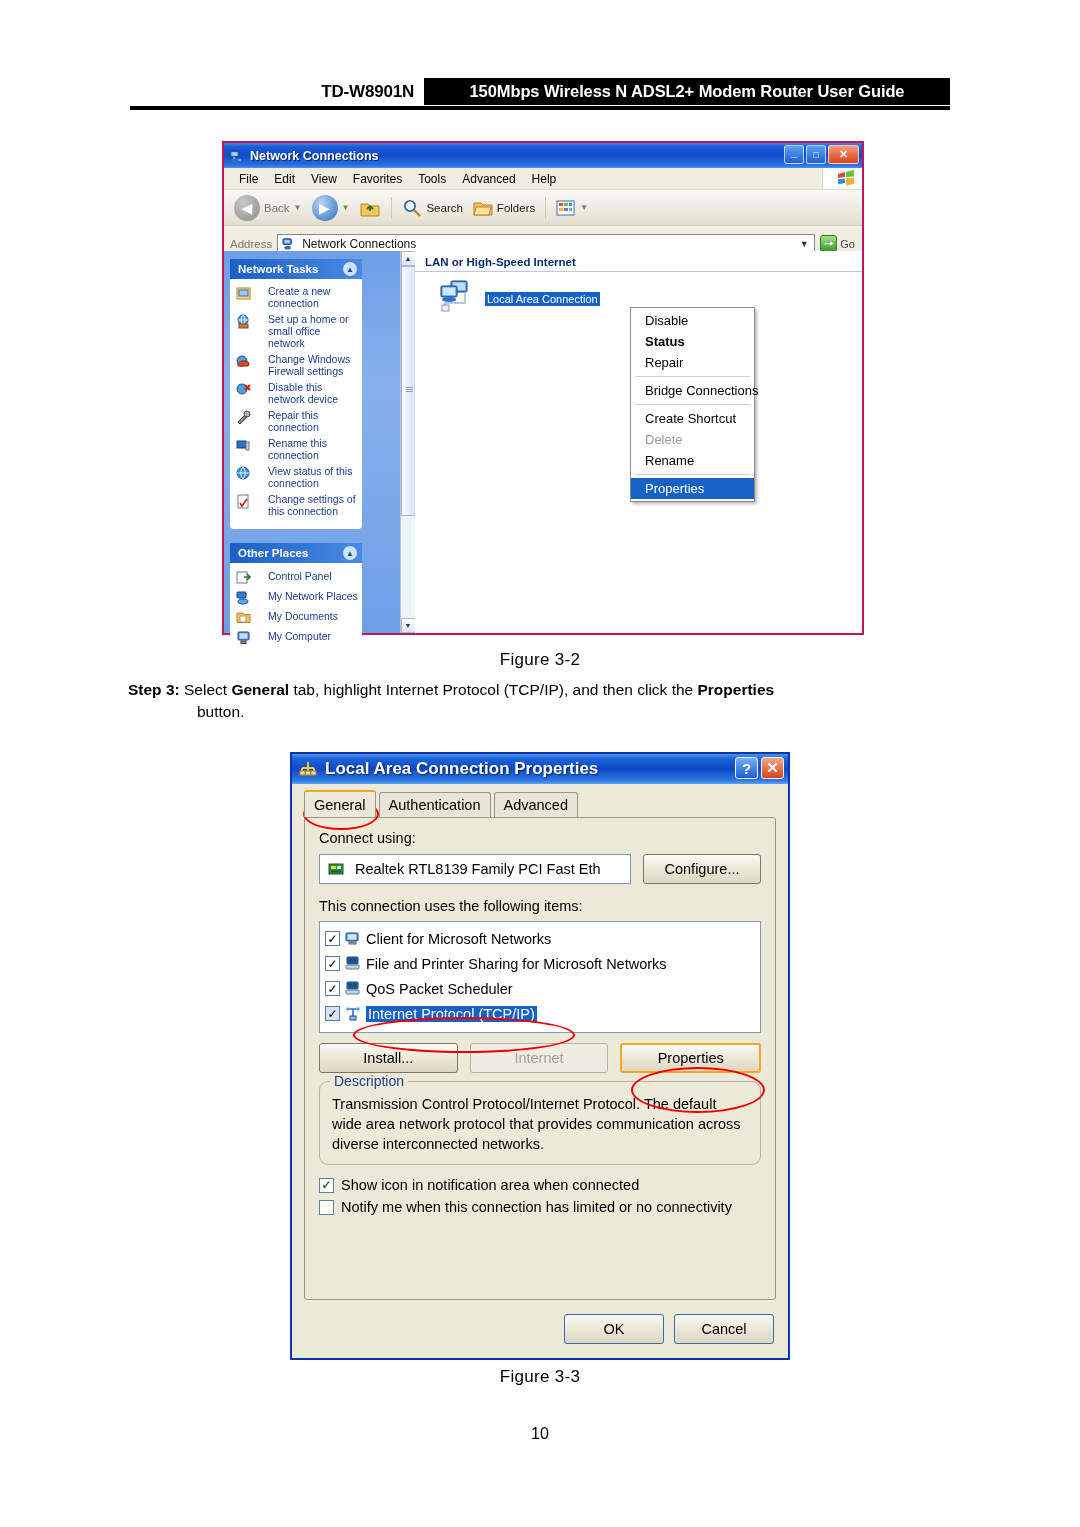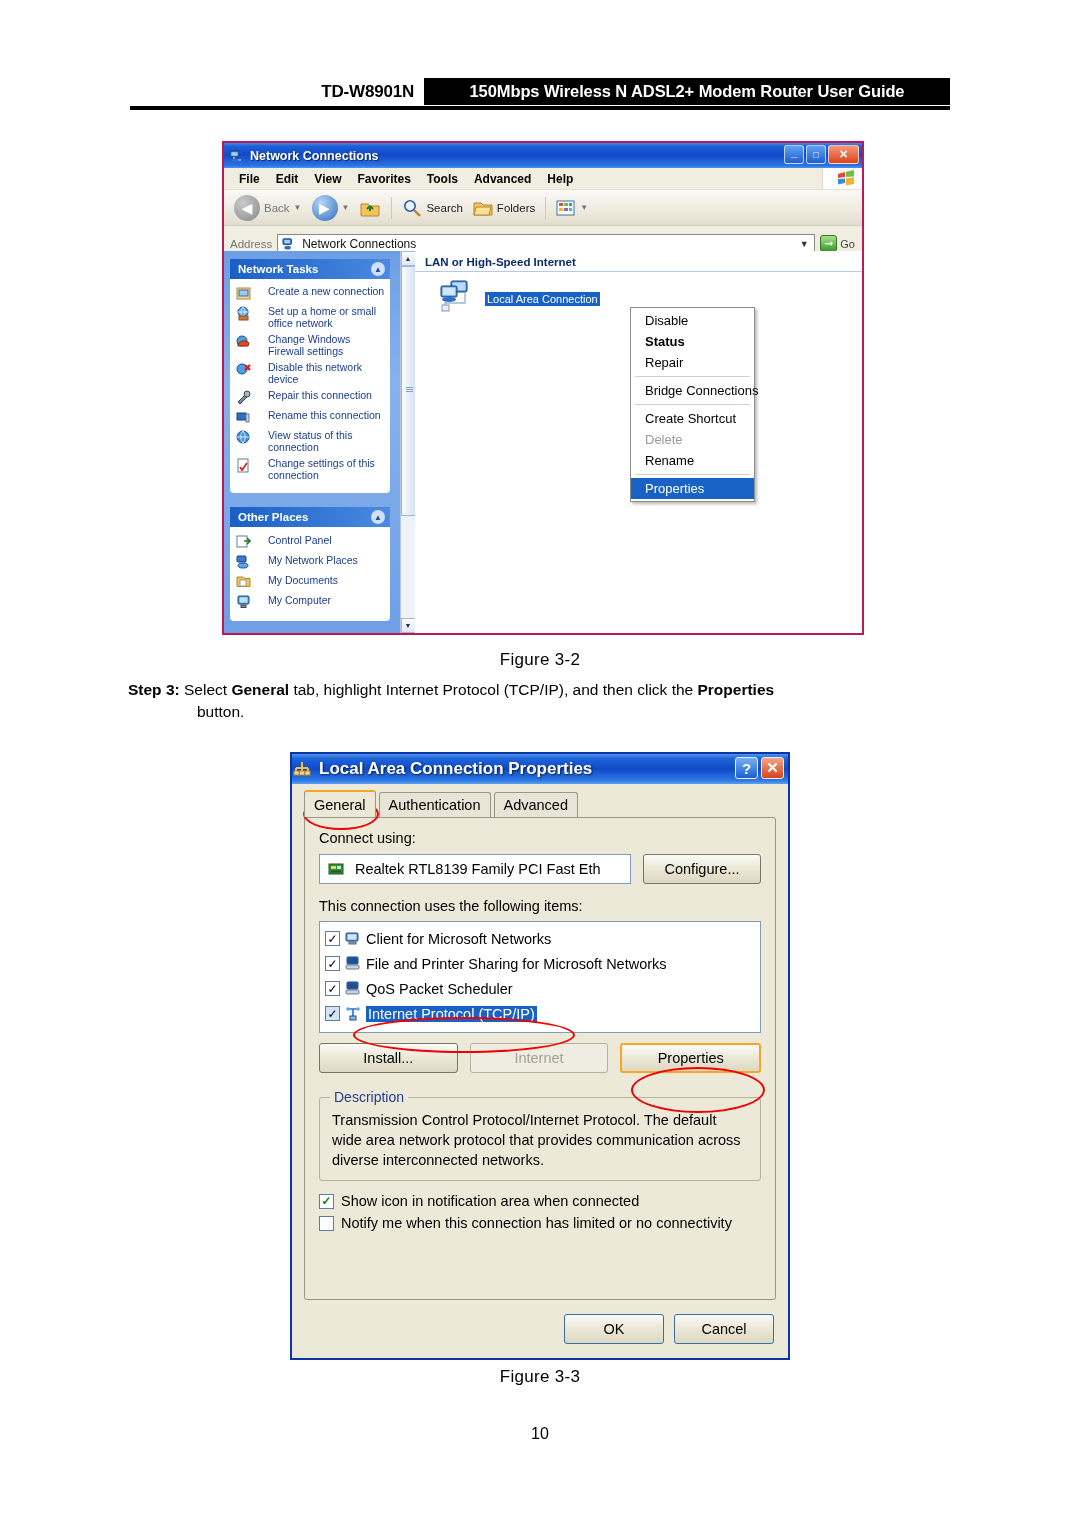--- a/index.html
+++ b/index.html
@@ -69,21 +69,21 @@
   .cap-max { background: linear-gradient(to bottom,#5ea3f2,#1f5fd0); }
   .cap-close { background: linear-gradient(to bottom,#f79a7a,#d8441c); width: 31px; }
 
   .xp-menubar {
     height: 22px; background: #f0ede1;
     display: flex; align-items: center; padding-left: 7px;
     border-bottom: 1px solid #e4e0d2;
     position: relative;
   }
   .xp-menubar .mi {
-    font-size: 12px; color: #000; padding: 2px 8px; white-space: nowrap; font-weight: bold;
+    font-size: 12px; color: #000; padding: 2px 8px; white-space: nowrap;
   }
   .xp-flag {
     position: absolute; right: 6px; top: 1px; width: 20px; height: 18px;
   }
   .xp-menubar-right {
     position: absolute; right: 0; top: 0; bottom: 0; width: 40px;
     background: #fff; border-left: 1px solid #dcd8c8;
   }
 
   .xp-toolbar {
@@ -117,21 +117,21 @@
   .addr-go { display: flex; align-items: center; gap: 3px; padding: 0 5px; }
   .go-icon { width: 17px; height: 17px; background: linear-gradient(to bottom,#a9e08a,#3a9a28); border: 1px solid #2e7a1f; border-radius: 3px; color: #fff; font-size: 11px; display:flex; align-items:center; justify-content:center; }
   .go-text { font-size: 11px; color: #444; }
 
   .xp-body { position: absolute; left: 0; right: 0; top: 108px; bottom: 0; display: flex; background: #7da7e8; }
   .xp-sidebar {
     width: 176px;
     background: linear-gradient(to bottom,#6d9fe6 0%, #87b1ec 35%, #6e9fe6 100%);
     padding: 8px 0 0 6px;
   }
-  .panel { width: 160px; background: #fff; border-radius: 0 0 4px 4px; margin-bottom: 14px; overflow: hidden; }
+  .panel { width: 132px; background: #fff; border-radius: 0 0 4px 4px; margin-bottom: 14px; overflow: hidden; }
   .panel-head {
     height: 20px; display: flex; align-items: center; justify-content: space-between;
     padding: 0 5px 0 8px;
     background: linear-gradient(to right,#1a5fc4,#4b8ae3);
     color: #fff; font-size: 11.5px; font-weight: bold;
   }
   .panel-chev { width: 14px; height: 14px; border-radius: 50%; background: #cfe0f8; color: #17519f; font-size: 8px; display:flex;align-items:center;justify-content:center; }
   .panel-body { padding: 6px 4px 8px 6px; }
   .task {
     display: flex; gap: 17px; margin-bottom: 4px; align-items: flex-start;
@@ -190,21 +190,21 @@
   #step3-line2 { position: absolute; left: 197px; top: 703px; font-size: 15.5px; }
 
   
   #lac-dialog {
     position: absolute; left: 290px; top: 752px; width: 500px; height: 608px;
     border: 2px solid #0a35a8; background: #ece9d8;
   }
   .dlg-titlebar {
     height: 30px;
     background: linear-gradient(to bottom,#4a95ec 0%, #1e63d8 16%, #0f49c6 50%, #2d78e4 88%, #5ba2f0 100%);
-    display: flex; align-items: center; position: relative;
+    display: flex; align-items: center; padding-left: 6px; position: relative;
   }
   .dlg-title-icon { width: 20px; height: 18px; position: relative; margin-right: 7px; flex:none; }
   .dlg-title-text {
     color: #fff; font-size: 17px; font-weight: bold;
     text-shadow: 1px 1px 2px rgba(0,0,0,.6); white-space: nowrap;
   }
   .dlg-cap { position: absolute; right: 4px; top: 3px; display: flex; gap: 3px; }
   .dcap {
     width: 23px; height: 22px; border-radius: 3px; border: 1px solid #e8f0fd;
     display:flex; align-items:center; justify-content:center;
@@ -259,21 +259,21 @@
   }
   .cbx.blue-bg { background: #d2e4f5; }
   .item-ico { width: 16px; height: 15px; flex: none; }
   .item-txt { font-size: 14.5px; white-space: nowrap; }
   .item-txt.sel { background: #1862c6; color: #fff; outline: 1px dotted #ffffff; padding: 0 2px; }
 
   .btnrow { display: flex; gap: 12px; margin-top: 10px; }
   .btnrow .xp-btn { flex: 1; }
 
   .groupbox {
-    margin-top: 24px; border: 1px solid #b6b1a0; border-radius: 3px;
+    margin-top: 8px; border: 1px solid #b6b1a0; border-radius: 9px;
     padding: 12px 12px 10px 12px; position: relative;
   }
   .groupbox-title {
     position: absolute; top: -9px; left: 10px; background: #ece9d8;
     padding: 0 4px; font-size: 14px; color: #1f3f8f;
   }
   .desc-text { font-size: 14.5px; line-height: 20px; color: #000; }
 
   .foot-cbx { display: flex; align-items: center; gap: 7px; margin-top: 12px; }
   .cbx-green { width: 15px; height: 15px; background: #fff; border: 1px solid #5a7ea6; flex:none; display:flex;align-items:center;justify-content:center; color: #127a12; font-size: 12px; font-weight: bold; }

